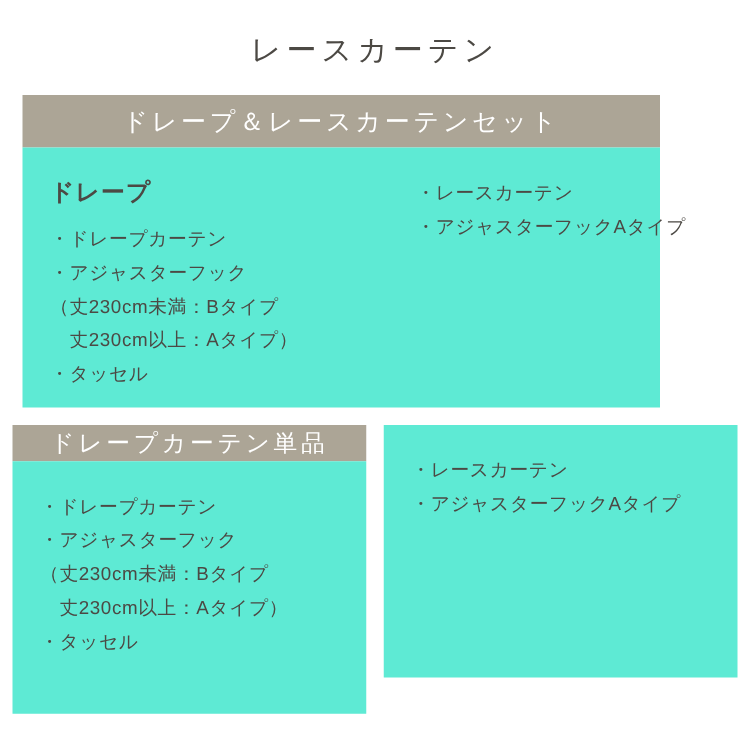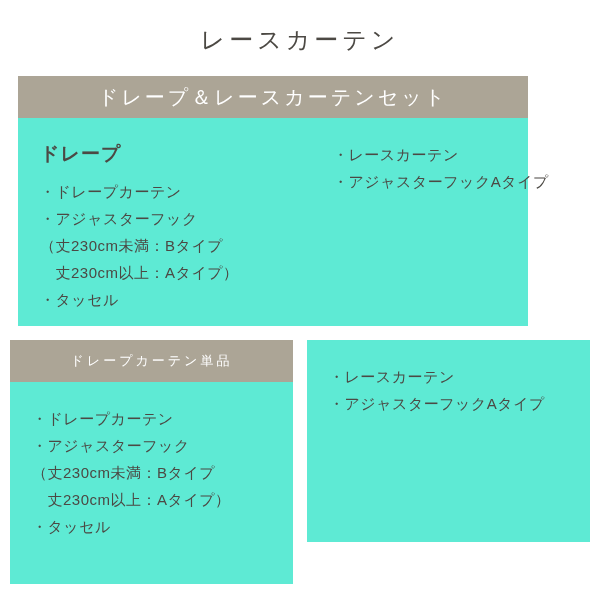--- a/index.html
+++ b/index.html
@@ -25,21 +25,21 @@
   .band {
     background: #aca596;
     color: #ffffff;
     display: flex;
     align-items: center;
     justify-content: center;
     letter-spacing: 3px;
     font-weight: 500;
   }
   .band-lg { height: 42px; font-size: 20px; }
-  .band-sm { height: 42px; font-size: 13px; }
+  .band-sm { height: 29px; font-size: 19px; }
   .panel {
     background: #5eead4;
   }
   .panel-set {
     height: 208px;
     padding: 23px 0 0 22px;
     display: grid;
     grid-template-columns: 293px 1fr;
   }
   .col-heading {

